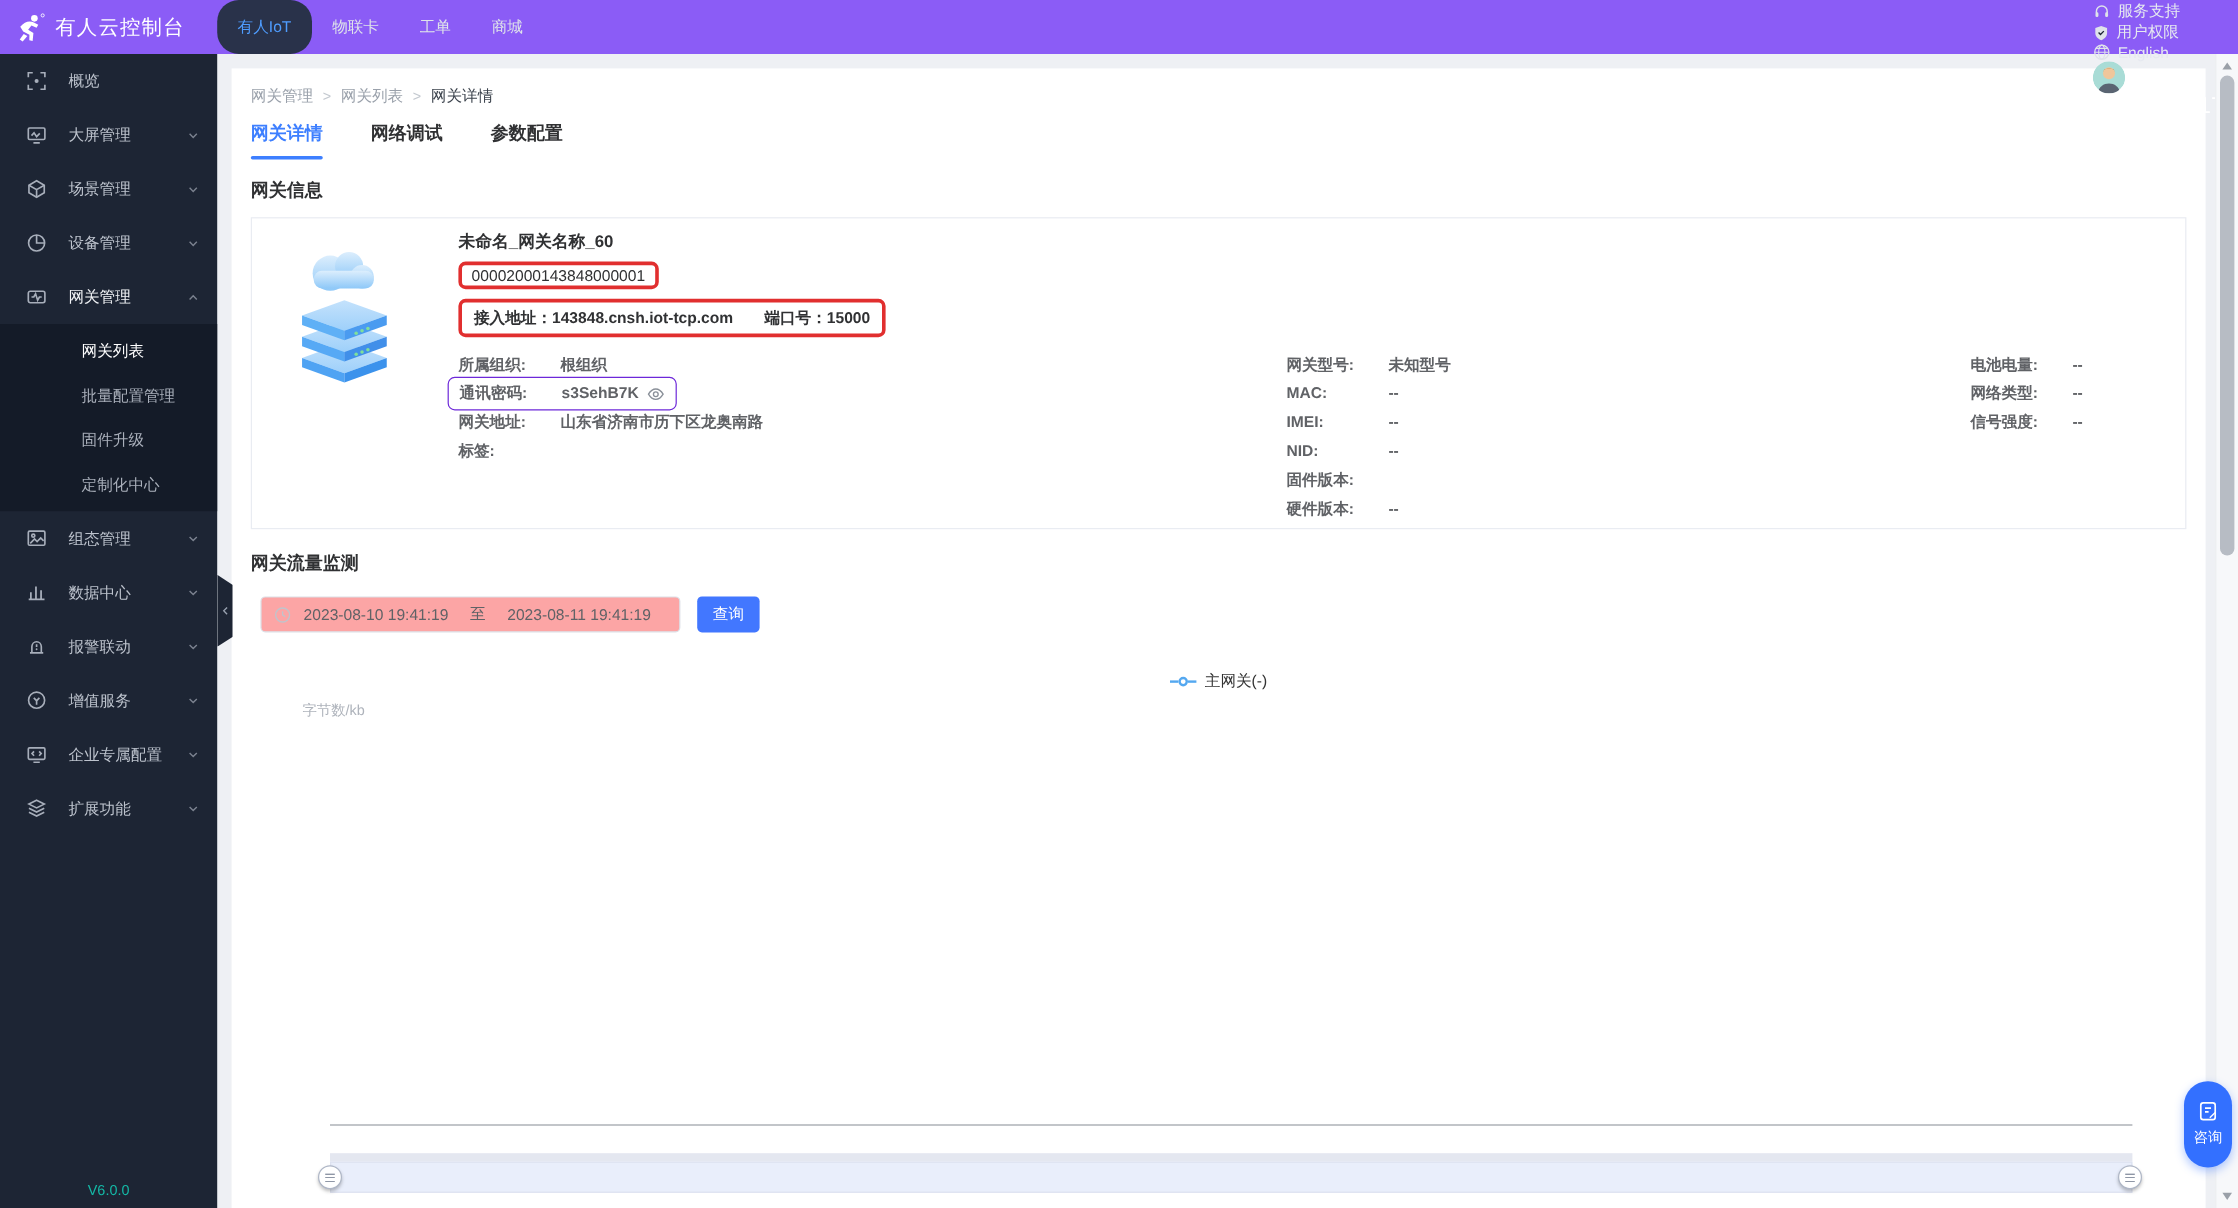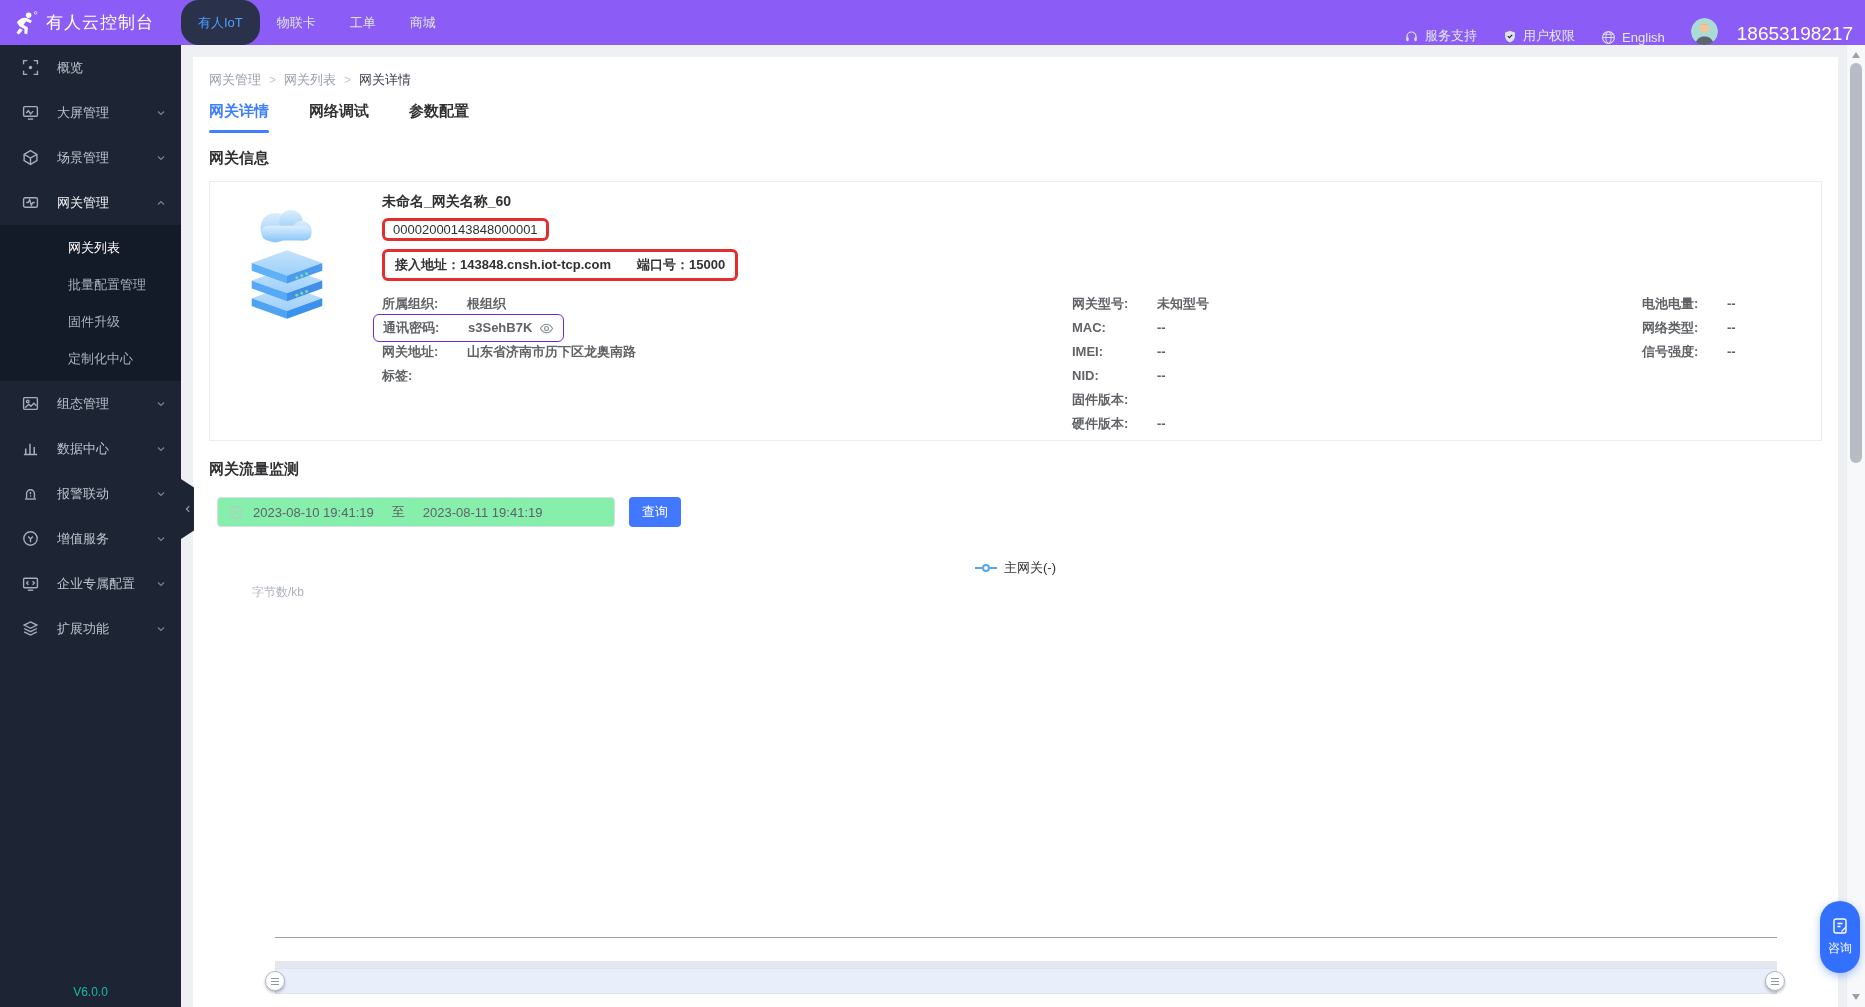--- a/index.html
+++ b/index.html
@@ -7,21 +7,21 @@
   .page { position:relative; width:1865px; height:1007px; overflow:hidden; background:#eef0f4; }
 
   
   .topbar { position:absolute; top:0; left:0; right:0; height:45px; background:#8b5cf6; display:flex; align-items:stretch; z-index:30; }
   .logo { width:181px; display:flex; align-items:center; padding-left:12px; }
   .logo-icon { width:26px; height:26px; margin-right:8px; flex:none; }
   .logo-text { color:#fff; font-size:17px; letter-spacing:1px; }
   .topnav { display:flex; align-items:stretch; }
   .nav-item { display:flex; align-items:center; padding:0 17px; font-size:13px; color:#dfe3ea; cursor:pointer; }
   .nav-item.active { background:#29324a; color:#4f9dff;border-radius:18px; }
-  .top-right { margin-left:auto; display:flex; align-items:flex-end; padding-right:12px; }
+  .top-right { margin-left:auto; display:flex; align-items:flex-start; padding-right:12px;flex-direction:column; }
   .tr-item { display:flex; align-items:center; color:#e6e9f0; font-size:13px; margin-left:26px; cursor:pointer; }
   .tr-item svg { margin-right:6px; }
   .avatar { width:27px; height:27px; border-radius:50%; margin-left:26px; overflow:hidden; flex:none; }
   .phone { color:#fff; font-size:19px; margin-left:19px; cursor:pointer; }
 
   
   .sidebar { position:absolute; top:45px; left:0; bottom:0; width:181px; background:#1d2534; z-index:20; }
   .menu-item { height:45px; display:flex; align-items:center; padding:0 14px 0 22px; cursor:pointer; }
   .mi-icon { width:17px; height:17px; flex:none; color:#a7aeba; }
   .mi-label { margin-left:18px; font-size:13px; color:#bdc3cd; flex:1; }
@@ -64,21 +64,21 @@
   .fcol { position:absolute; top:110px; font-size:13px; color:#606266;font-weight:bold; }
   .fcol.c1 { left:172px; } .fcol.c2 { left:862px; } .fcol.c3 { left:1432px; }
   .frow { height:24px; line-height:24px; display:flex; align-items:center; }
   .flabel { width:85px; flex:none; }
   .fvalue { color:#606266; }
   .pwd-wrap { display:inline-flex; align-items:center; border:1px solid #6d28d9; border-radius:6px; padding:1px 9px 1px 9px; margin:-5px 0 -5px -9px; }
   .eye { margin-left:7px; color:#8a9099; cursor:pointer; display:inline-flex; }
 
   
   .query-row { margin-top:18px; display:flex; align-items:center; margin-left:8px; }
-  .date-input { width:398px; height:30px; border:1px solid #dcdfe6; border-radius:4px; background:#86efac; display:flex; align-items:center; padding:0 10px; font-size:13px; color:#606266; cursor:pointer; }
+  .date-input { width:350px; height:30px; border:1px solid #dcdfe6; border-radius:4px; background:#fca5a5; display:flex; align-items:center; padding:0 10px; font-size:13px; color:#606266; cursor:pointer; }
   .date-input .sep { margin:0 18px; color:#606266; }
   .date-val { white-space:nowrap; }
   .clock { margin-right:10px; display:inline-flex; color:#c0c4cc; }
   .query-btn { margin-left:14px; width:52px; height:30px; border:none; border-radius:4px; background:#4277ff; color:#fff; font-size:13px; cursor:pointer; font-family:inherit; }
 
   .chart { position:relative; height:500px; margin-top:0; }
   .legend { position:absolute; top:32px; left:0; width:100%; display:flex; justify-content:center; align-items:center; cursor:pointer; }
   .legend-sym { display:flex; align-items:center; margin-right:7px; }
   .legend-line { width:7px; height:2px; background:#54a8f0; }
   .legend-circle { width:8px; height:8px; border:2px solid #54a8f0; border-radius:50%; background:#fff; }
@@ -202,20 +202,34 @@
         </svg>
       </span>
       <span class="mi-label">场景管理</span>
       <span class="mi-chev">
         <svg viewBox="0 0 16 16" width="12" height="12" fill="none" stroke="currentColor" stroke-width="1.6">
             <path d="M4 6 l4 4 4-4"></path>
           </svg>
       </span>
     </div>
 
+    <div class="menu-item">
+      <span class="mi-icon">
+        <svg viewBox="0 0 16 16" width="17" height="17" fill="none" stroke="currentColor" stroke-width="1.3">
+          <circle cx="8" cy="8" r="6.3"></circle>
+          <path d="M8 1.7 V8 H14.3"></path>
+        </svg>
+      </span>
+      <span class="mi-label">设备管理</span>
+      <span class="mi-chev">
+        <svg viewBox="0 0 16 16" width="12" height="12" fill="none" stroke="currentColor" stroke-width="1.6">
+            <path d="M4 6 l4 4 4-4"></path>
+          </svg>
+      </span>
+    </div>
 
     <div class="menu-item open">
       <span class="mi-icon">
         <svg viewBox="0 0 16 16" width="17" height="17" fill="none" stroke="currentColor" stroke-width="1.3">
           <rect x="1.5" y="3.5" width="13" height="9" rx="1.5"></rect>
           <path d="M4 8 h1.8 L7.2 5.5 8.8 10.5 10.2 8 H12"></path>
         </svg>
       </span>
       <span class="mi-label">网关管理</span>
       <span class="mi-chev">

